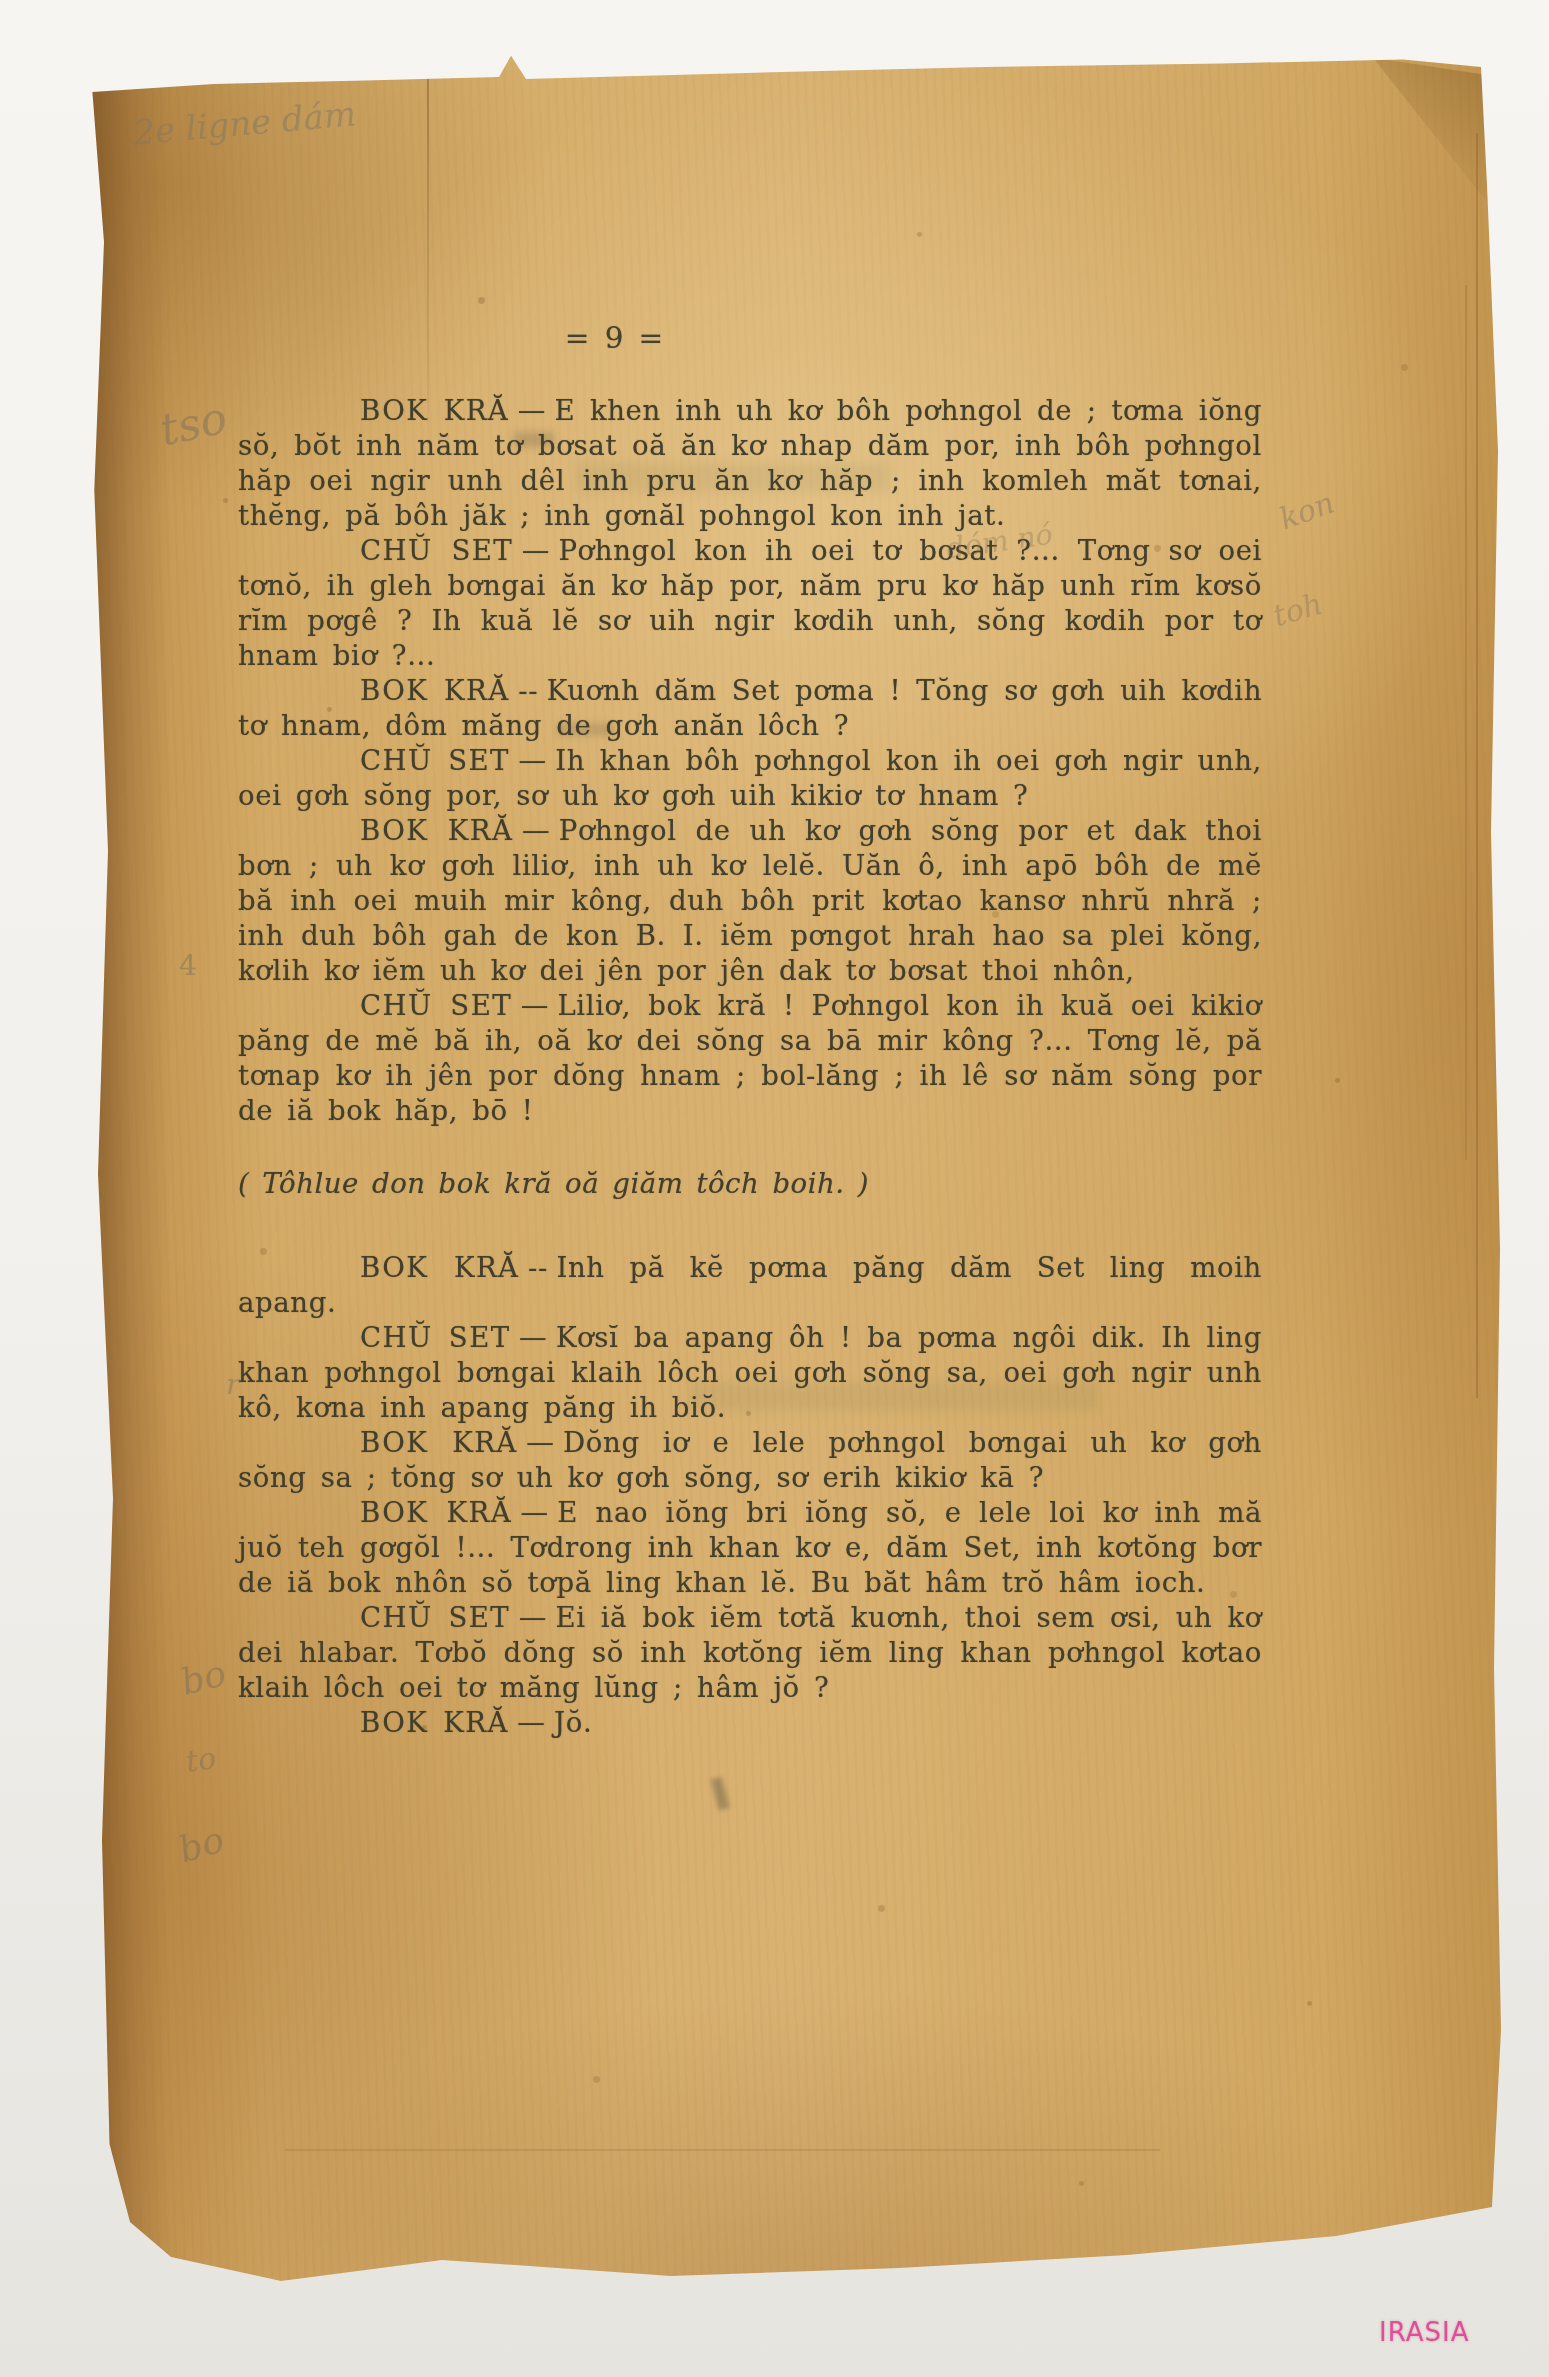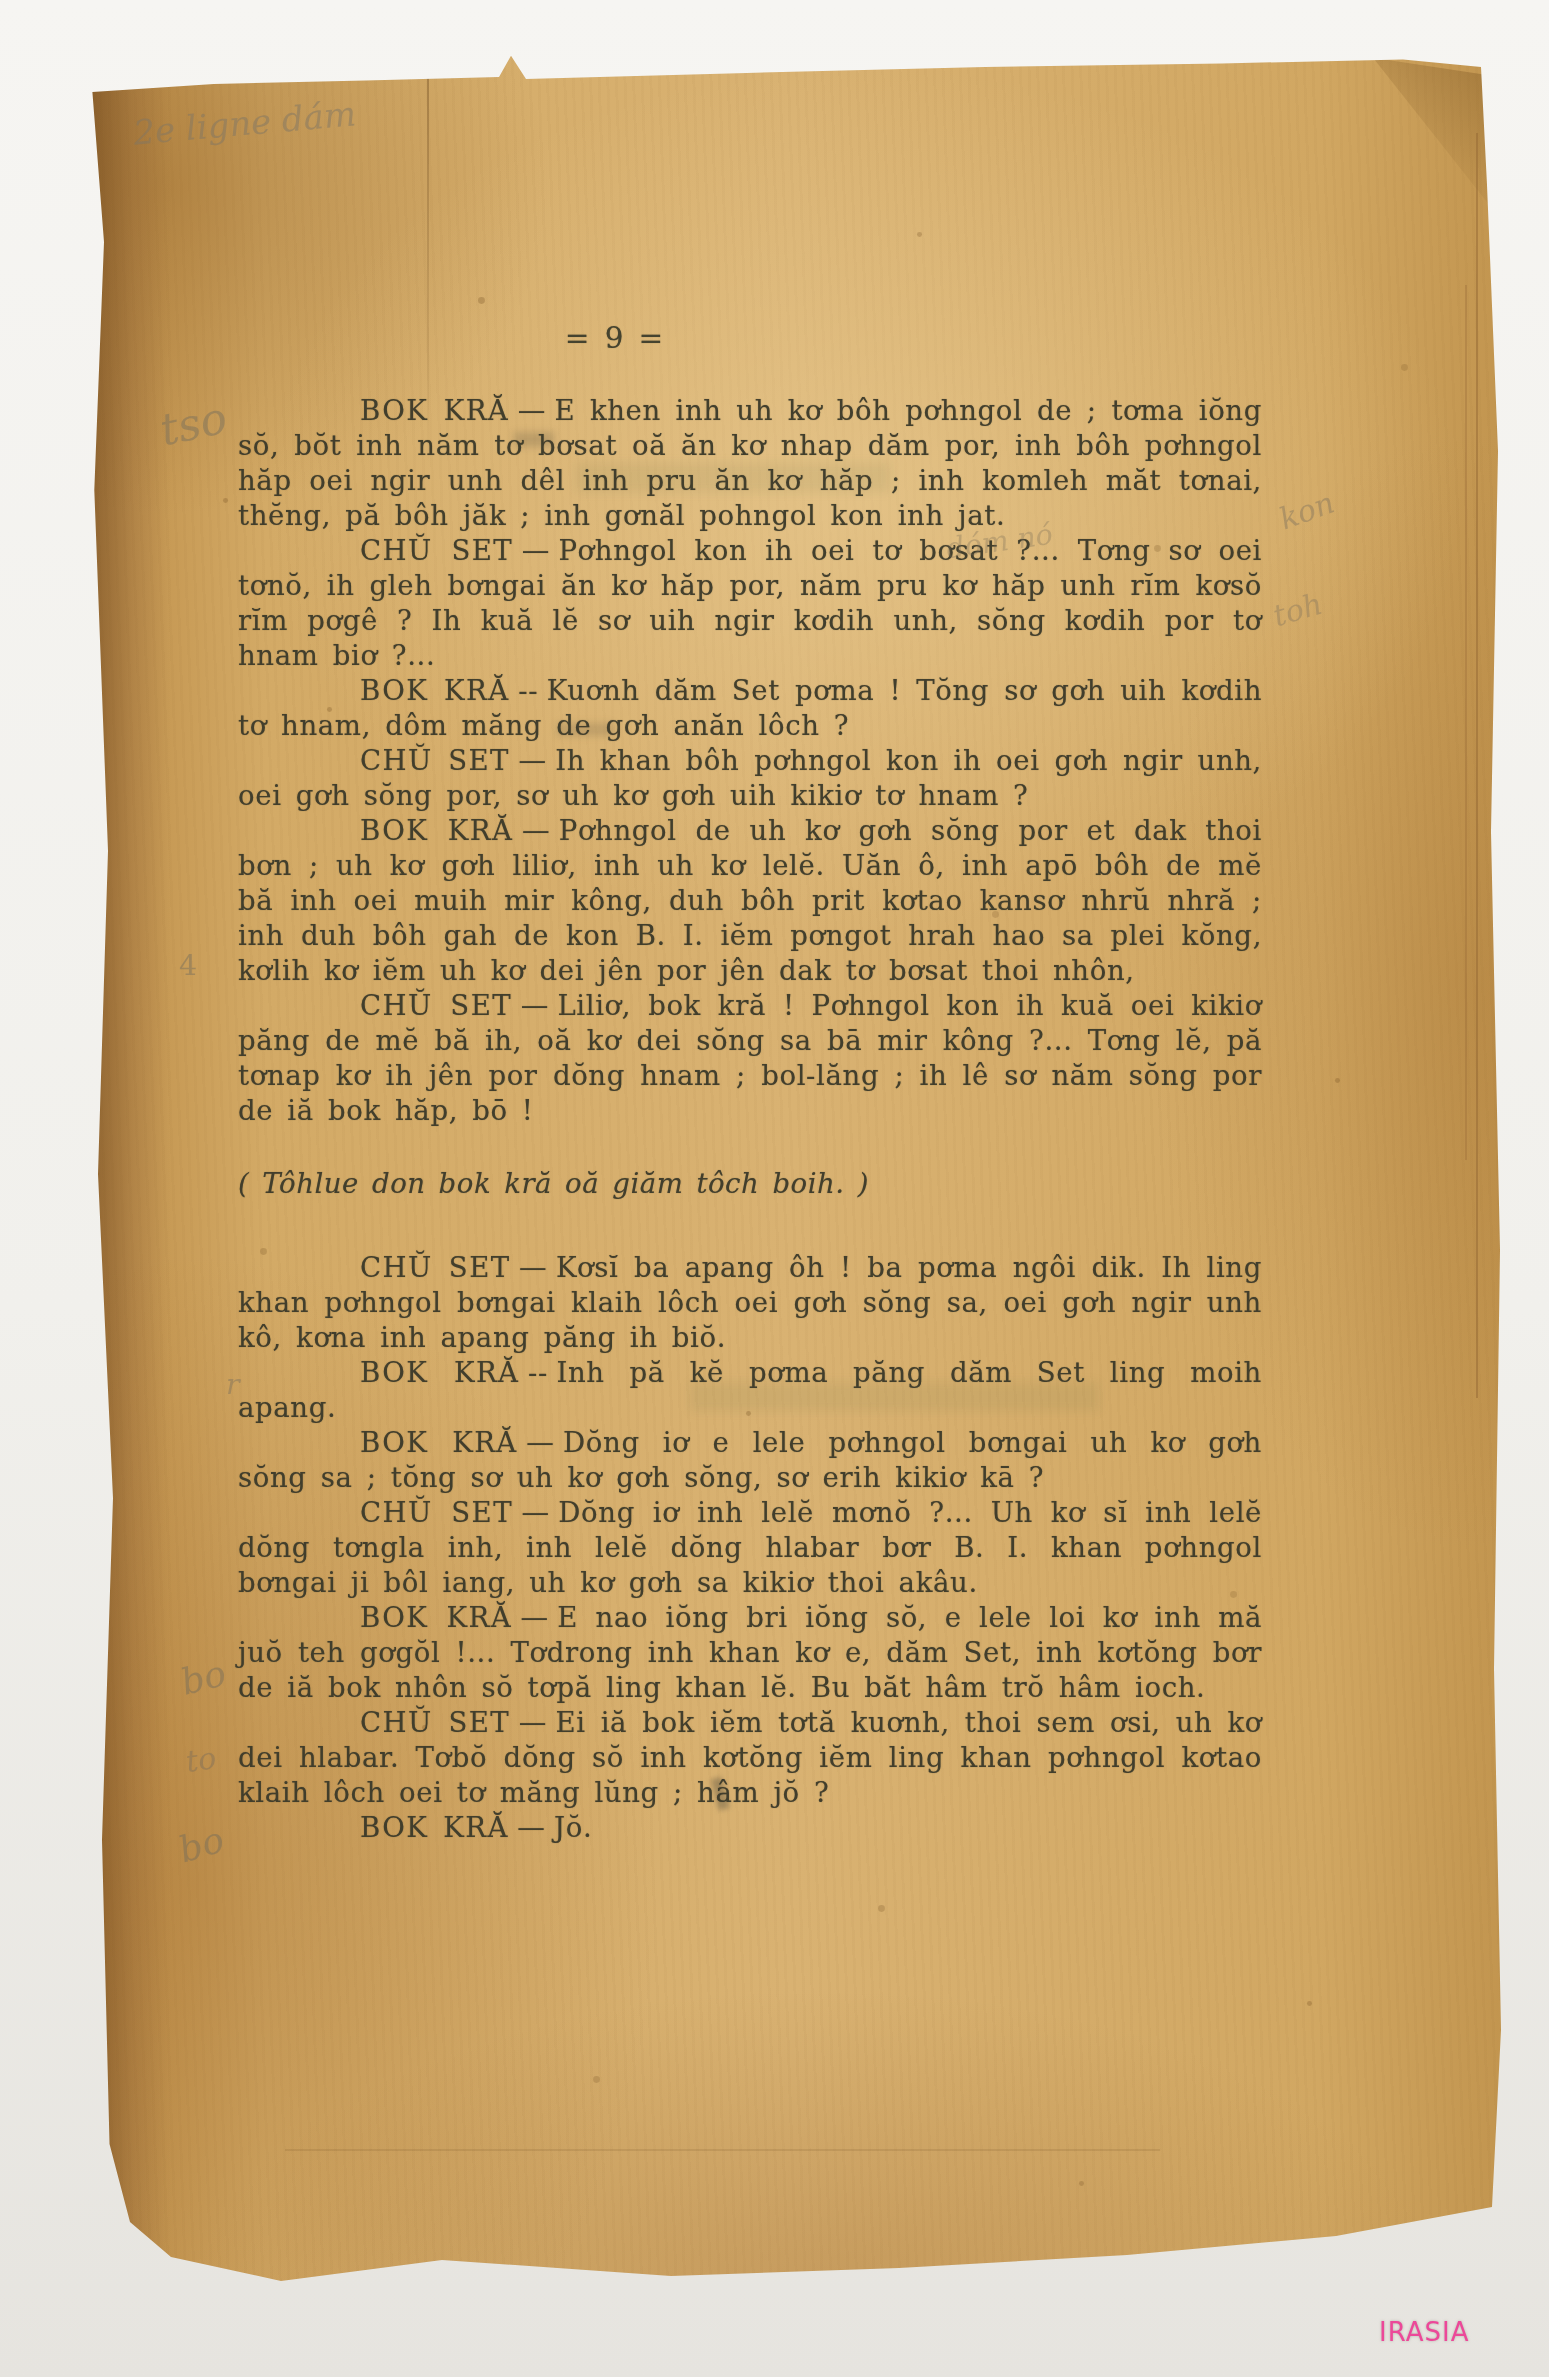--- a/index.html
+++ b/index.html
@@ -102,24 +102,23 @@
 <div class="text-block">
   <p class="para"><span class="speaker">BOK KRĂ</span><span class="sep">—</span><span>E khen inh uh kơ bôh pơhngol de ; tơma iŏng sŏ, bŏt inh năm tơ bơsat oă ăn kơ nhap dăm por, inh bôh pơhngol hăp oei ngir unh dêl inh pru ăn kơ hăp ; inh komleh măt tơnai, thĕng, pă bôh jăk ; inh gơnăl pohngol kon inh jat.</span></p>
   <p class="para"><span class="speaker">CHŬ SET</span><span class="sep">—</span><span>Pơhngol kon ih oei tơ bơsat ?... Tơng sơ oei tơnŏ, ih gleh bơngai ăn kơ hăp por, năm pru kơ hăp unh rĭm kơsŏ rĭm pơgê ? Ih kuă lĕ sơ uih ngir kơdih unh, sŏng kơdih por tơ hnam biơ ?...</span></p>
   <p class="para"><span class="speaker">BOK KRĂ</span><span class="sep">--</span><span>Kuơnh dăm Set pơma ! Tŏng sơ gơh uih kơdih tơ hnam, dôm măng de gơh anăn lôch ?</span></p>
   <p class="para"><span class="speaker">CHŬ SET</span><span class="sep">—</span><span>Ih khan bôh pơhngol kon ih oei gơh ngir unh, oei gơh sŏng por, sơ uh kơ gơh uih kikiơ tơ hnam ?</span></p>
   <p class="para"><span class="speaker">BOK KRĂ</span><span class="sep">—</span><span>Pơhngol de uh kơ gơh sŏng por et dak thoi bơn ; uh kơ gơh liliơ, inh uh kơ lelĕ. Uăn ô, inh apō bôh de mĕ bă inh oei muih mir kông, duh bôh prit kơtao kansơ nhrŭ nhră ; inh duh bôh gah de kon B. I. iĕm pơngot hrah hao sa plei kŏng, kơlih kơ iĕm uh kơ dei jên por jên dak tơ bơsat thoi nhôn,</span></p>
   <p class="para"><span class="speaker">CHŬ SET</span><span class="sep">—</span><span>Liliơ, bok kră ! Pơhngol kon ih kuă oei kikiơ păng de mĕ bă ih, oă kơ dei sŏng sa bā mir kông ?... Tơng lĕ, pă tơnap kơ ih jên por dŏng hnam ; bol-lăng ; ih lê sơ năm sŏng por de iă bok hăp, bō !</span></p>
 
   <p class="stage">( Tôhlue don bok kră oă giăm tôch boih. )</p>
 
+  <p class="para"><span class="speaker">BOK KRĂ</span><span class="sep">--</span><span>Inh pă kĕ pơma păng dăm Set ling moih apang.</span></p>
   <p class="para"><span class="speaker">CHŬ SET</span><span class="sep">—</span><span>Kơsĭ ba apang ôh ! ba pơma ngôi dik. Ih ling khan pơhngol bơngai klaih lôch oei gơh sŏng sa, oei gơh ngir unh kô, kơna inh apang păng ih biŏ.</span></p>
-  <p class="para"><span class="speaker">BOK KRĂ</span><span class="sep">--</span><span>Inh pă kĕ pơma păng dăm Set ling moih apang.</span></p>
   <p class="para"><span class="speaker">BOK KRĂ</span><span class="sep">—</span><span>Dŏng iơ e lele pơhngol bơngai uh kơ gơh sŏng sa ; tŏng sơ uh kơ gơh sŏng, sơ erih kikiơ kā ?</span></p>
-  <p class="para"><span class="speaker">CHŬ SET</span><span class="sep">—</span><span>Dŏng iơ inh lelĕ mơnŏ ?... Uh kơ sĭ inh lelĕ dŏng tơngla inh, inh lelĕ dŏng hlabar bơr B. I. khan pơhngol bơngai ji bôl iang, uh kơ gơh sa kikiơ thoi akâu.</span></p>
   <p class="para"><span class="speaker">BOK KRĂ</span><span class="sep">—</span><span>E nao iŏng bri iŏng sŏ, e lele loi kơ inh mă juŏ teh gơgŏl !... Tơdrong inh khan kơ e, dăm Set, inh kơtŏng bơr de iă bok nhôn sŏ tơpă ling khan lĕ. Bu băt hâm trŏ hâm ioch.</span></p>
   <p class="para"><span class="speaker">CHŬ SET</span><span class="sep">—</span><span>Ei iă bok iĕm tơtă kuơnh, thoi sem ơsi, uh kơ dei hlabar. Tơbŏ dŏng sŏ inh kơtŏng iĕm ling khan pơhngol kơtao klaih lôch oei tơ măng lŭng ; hâm jŏ ?</span></p>
   <p class="para"><span class="speaker">BOK KRĂ</span><span class="sep">—</span><span>Jŏ.</span></p>
 </div>
 
 <span class="an an0">2e ligne dám</span>
 <span class="an an1">tso</span>
 <span class="an an2">kon</span>
 <span class="an an3">toh</span>
 <span class="an an4">dóm nó</span>

